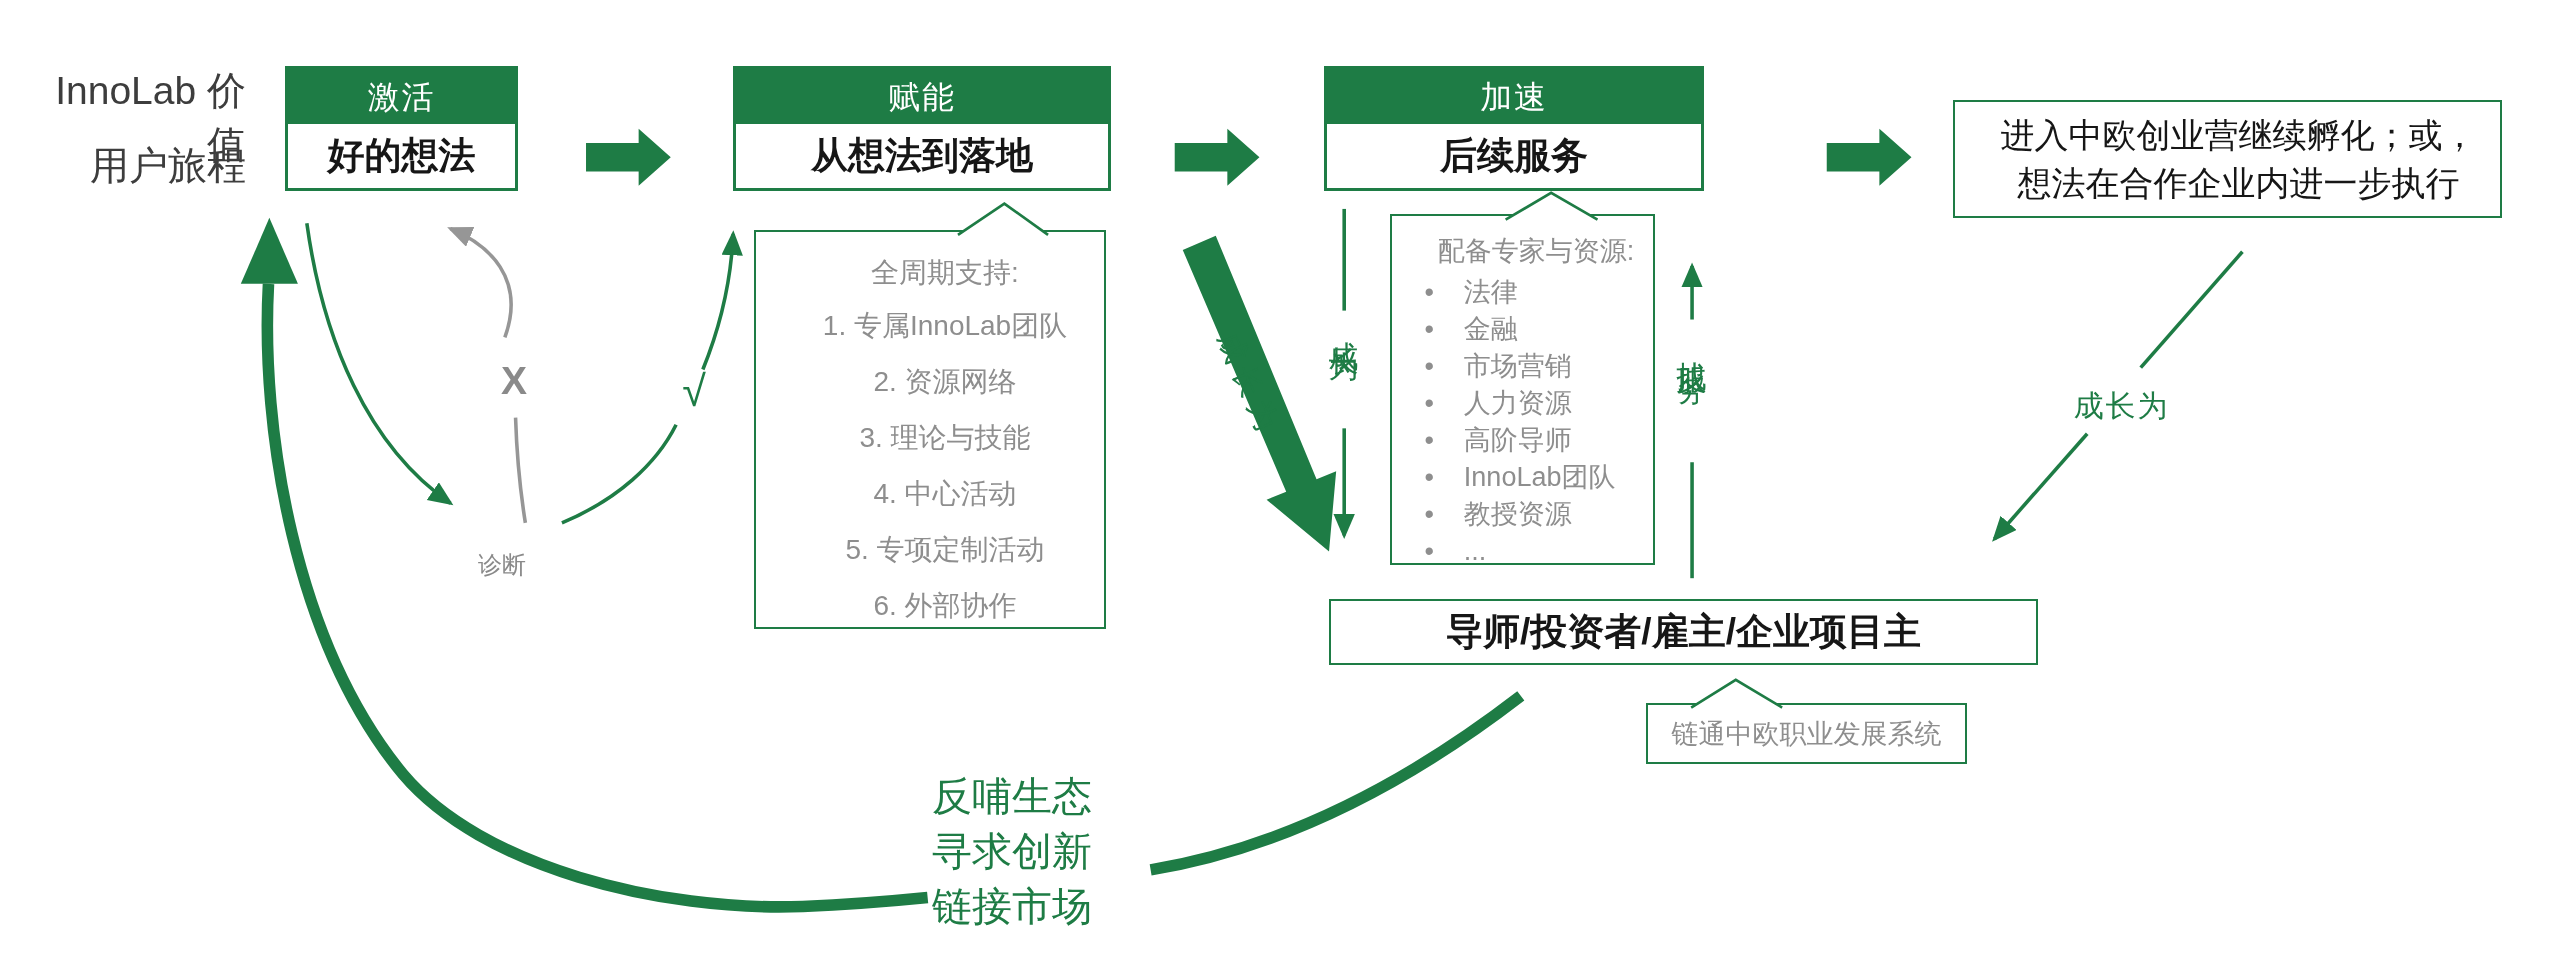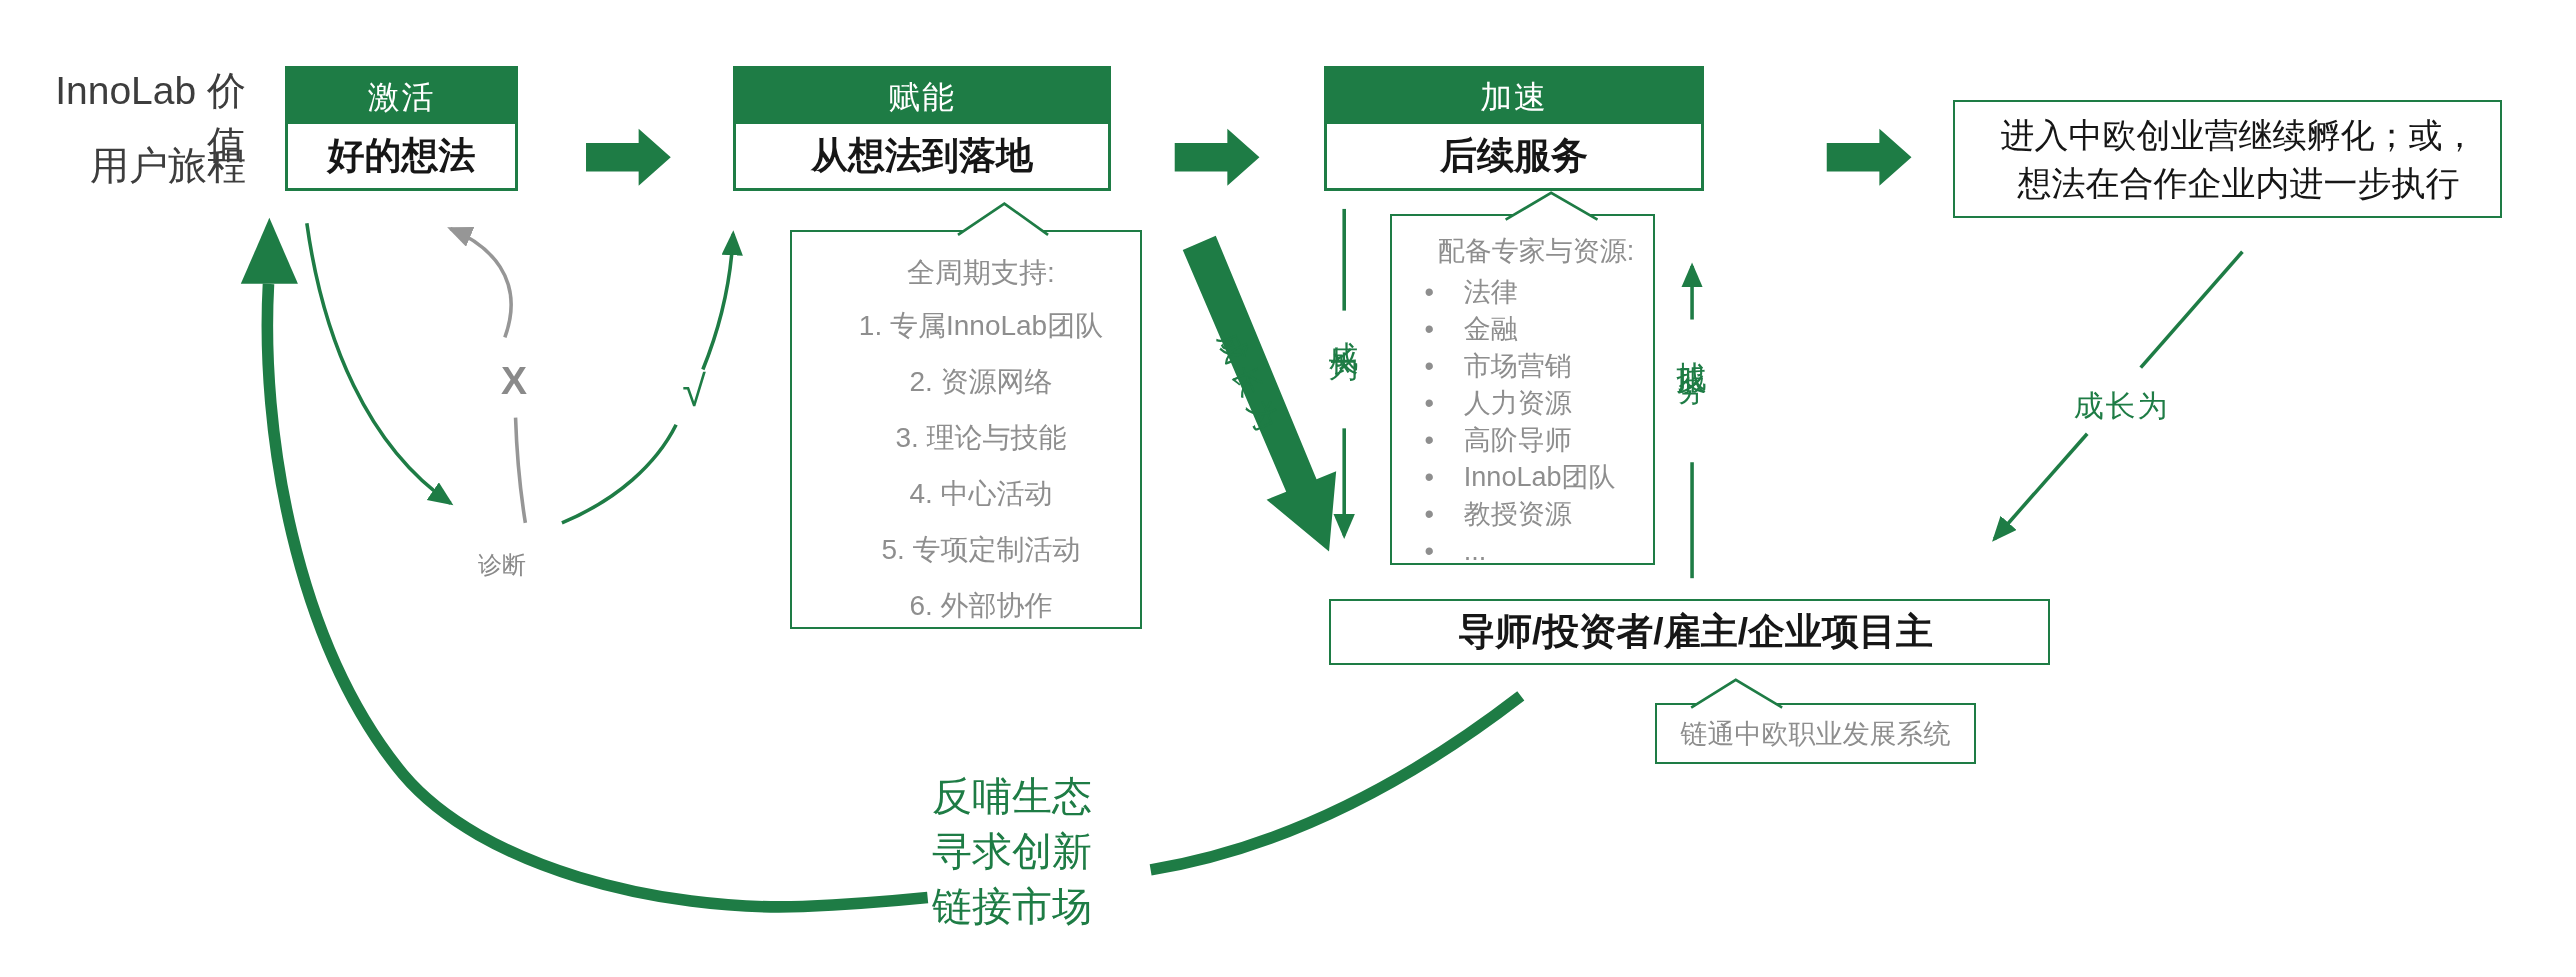--- a/index.html
+++ b/index.html
@@ -23,23 +23,23 @@
   .callout .title{color:#8e8e8e;}
   #support-callout{padding:16px 0 0 30px;}
   #support-callout .title{font-size:28px;line-height:50px;}
   #support-callout .item{font-size:28px;line-height:56px;}
   #experts-callout{padding:12.5px 0 0 27px;}
   #experts-callout .title{font-size:27px;line-height:45px;}
   #experts-callout .item{font-size:27px;line-height:37px;display:flex;}
   #experts-callout .item::before{content:"•";margin:0 30px 0 5.4px;color:#8e8e8e;}
 
   .partners-box{border:2.7px solid #1e7c45;display:flex;align-items:center;justify-content:center;
-             font-size:37px;font-weight:bold;color:#161616;z-index:1;background:#fff;padding-left:12px;}
+             font-size:37px;font-weight:bold;color:#161616;z-index:1;background:#fff;}
   .career-box{border:2.2px solid #1e7c45;display:flex;align-items:center;justify-content:center;
-             font-size:27px;color:#8e8e8e;z-index:1;background:#fff;margin-left:9px;}
+             font-size:27px;color:#8e8e8e;z-index:1;background:#fff;}
 
   .green-note{color:#1e7c45;z-index:6;}
   .v-stack{display:flex;flex-direction:column;align-items:center;font-size:30px;line-height:39px;}
   .gray-note{color:#8a8a8a;z-index:6;}
 
   #overlay{position:absolute;left:0;top:0;width:2576px;height:978px;z-index:5;pointer-events:none;}
 </style>
 </head>
 <body>
 
@@ -61,21 +61,21 @@
   <div class="stage-col" style="left:1324px;top:48px;width:380px;height:137px;">
     <div class="value-box">加速</div>
     <div class="journey-box">后续服务</div>
   </div>
 
   <div class="abs outcome-box" style="left:1953px;top:100px;width:524px;height:105px;">
     <div>进入中欧创业营继续孵化；或，</div>
     <div>想法在合作企业内进一步执行</div>
   </div>
 
-  <div id="support-callout" class="abs callout" style="left:754px;top:230px;width:352px;height:399px;margin-left:36px;">
+  <div id="support-callout" class="abs callout" style="left:754px;top:230px;width:352px;height:399px;">
     <div class="title">全周期支持:</div>
     <div class="item">1. 专属InnoLab团队</div>
     <div class="item">2. 资源网络</div>
     <div class="item">3. 理论与技能</div>
     <div class="item">4. 中心活动</div>
     <div class="item">5. 专项定制活动</div>
     <div class="item">6. 外部协作</div>
   </div>
 
   <div id="experts-callout" class="abs callout" style="left:1390px;top:214px;width:265px;height:351px;">

